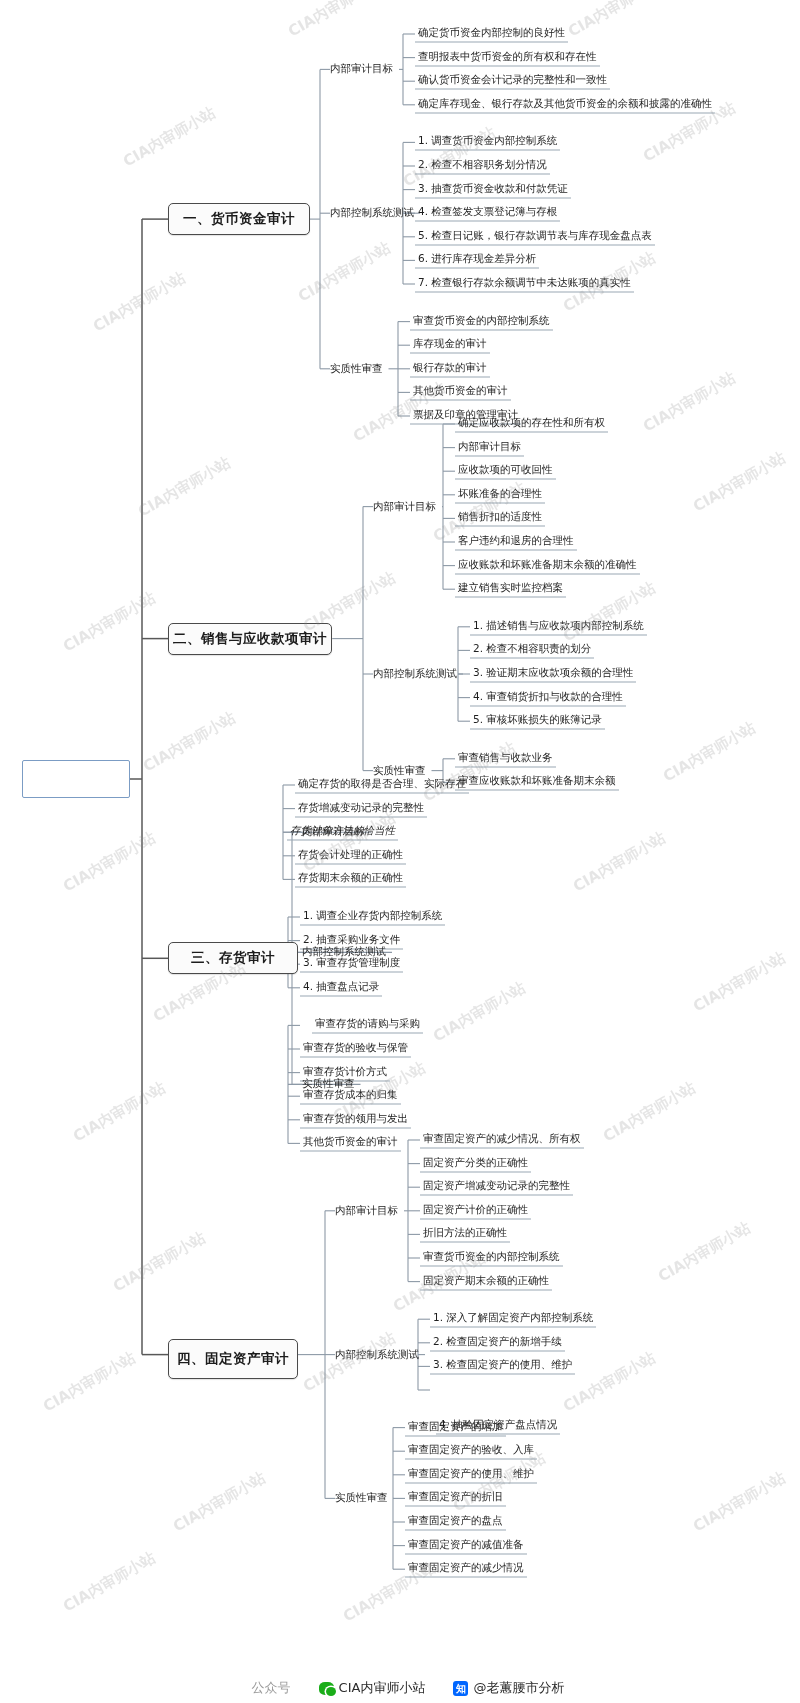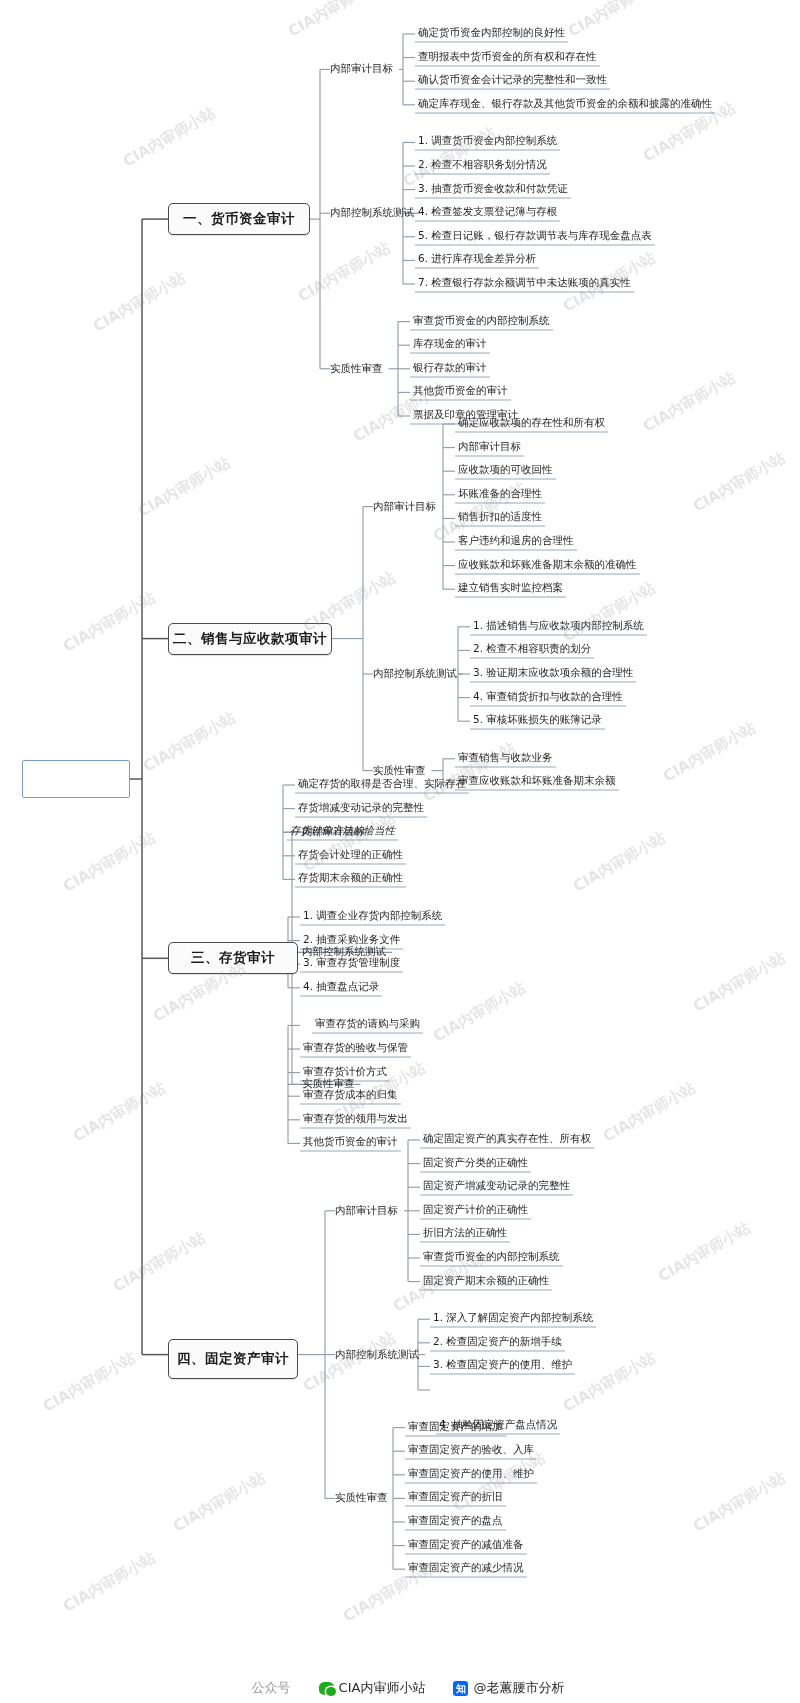--- a/index.html
+++ b/index.html
@@ -247,21 +247,21 @@
       <div class="leaf" style="left: 300px; top: 987.8px;">4. 抽查盘点记录</div>
       <div class="cat-label" style="left: 302px; top: 952.4px;">内部控制系统测试</div>
       <div class="leaf" style="left: 300px; top: 1025.4px; margin-left: 12px;">审查存货的请购与采购</div>
       <div class="leaf" style="left: 300px; top: 1049px;">审查存货的验收与保管</div>
       <div class="leaf" style="left: 300px; top: 1072.6px;">审查存货计价方式</div>
       <div class="leaf" style="left: 300px; top: 1096.2px;">审查存货成本的归集</div>
       <div class="leaf" style="left: 300px; top: 1119.8px;">审查存货的领用与发出</div>
       <div class="leaf" style="left: 300px; top: 1143.4px;">其他货币资金的审计</div>
       <div class="cat-label" style="left: 302px; top: 1084.4px;">实质性审查</div>
       <div class="sec-box" style="left: 168px; top: 942.3px; width: 130px; height: 32px;">三、存货审计</div>
-      <div class="leaf" style="left: 420px; top: 1140px;">确定固定资产的真实存在性、所有权</div>
+      <div class="leaf" style="left: 420px; top: 1140px;">审查固定资产的减少情况、所有权</div>
       <div class="leaf" style="left: 420px; top: 1163.6px;">固定资产分类的正确性</div>
       <div class="leaf" style="left: 420px; top: 1187.2px;">固定资产增减变动记录的完整性</div>
       <div class="leaf" style="left: 420px; top: 1210.8px;">固定资产计价的正确性</div>
       <div class="leaf" style="left: 420px; top: 1234.4px;">折旧方法的正确性</div>
       <div class="leaf" style="left: 420px; top: 1258px;">审查货币资金的内部控制系统</div>
       <div class="leaf" style="left: 420px; top: 1281.6px;">固定资产期末余额的正确性</div>
       <div class="cat-label" style="left: 335px; top: 1210.8px;">内部审计目标</div>
       <div class="leaf" style="left: 430px; top: 1319.2px;">1. 深入了解固定资产内部控制系统</div>
       <div class="leaf" style="left: 430px; top: 1342.8px;">2. 检查固定资产的新增手续</div>
       <div class="leaf" style="left: 430px; top: 1366.4px;">3. 检查固定资产的使用、维护</div>

